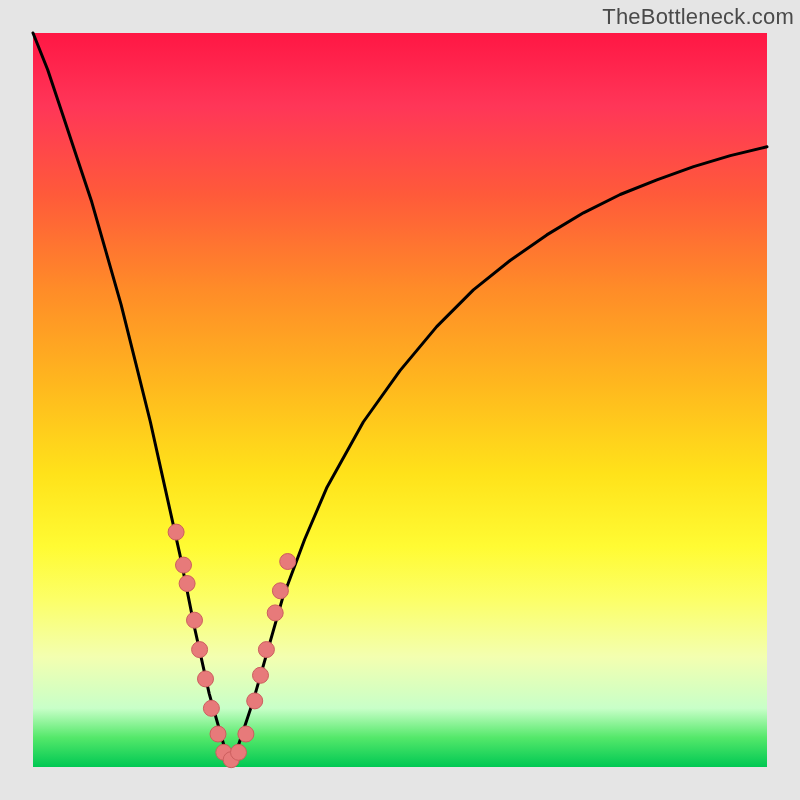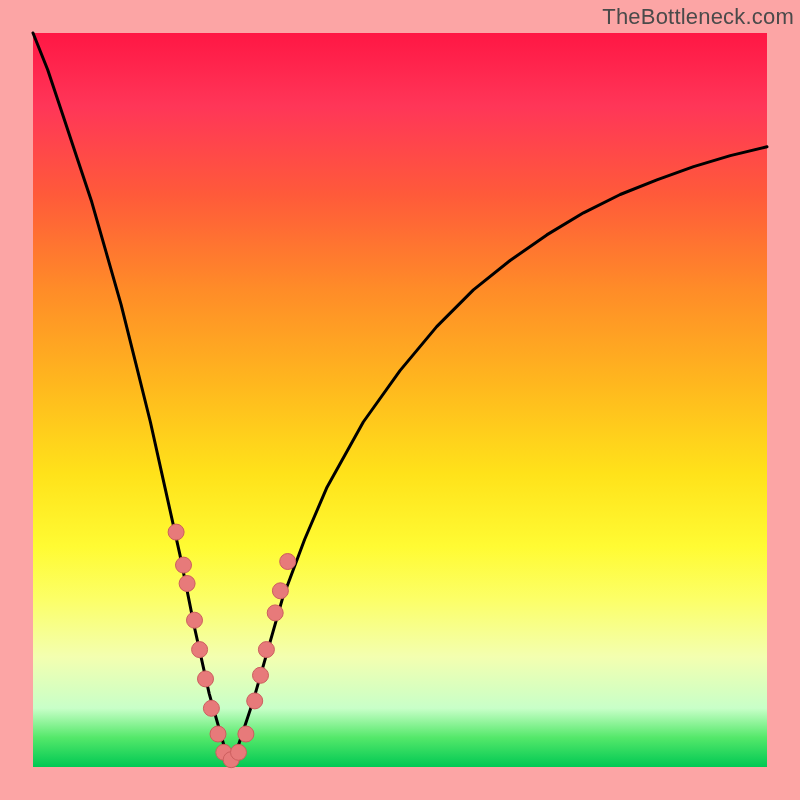--- a/index.html
+++ b/index.html
@@ -1,17 +1,17 @@
 <!DOCTYPE html>
 <html><head>
 <meta charset="utf-8">
 <style>
   * { margin: 0; padding: 0; box-sizing: border-box; }
   body { width: 800px; height: 800px; background: #000; position: relative; font-family: Arial, sans-serif; }
-  .outer { width: 800px; height: 800px; background: #fca5a5; position: relative; }
+  .outer { width: 800px; height: 800px; background: #e5e5e5; position: relative; }
   .plot-area {
     position: absolute;
     left: 33px;
     top: 33px;
     width: 734px;
     height: 734px;
     background: linear-gradient(to bottom,
       #ff1744 0%,
       #ff3658 10%,
       #ff5a3a 22%,

